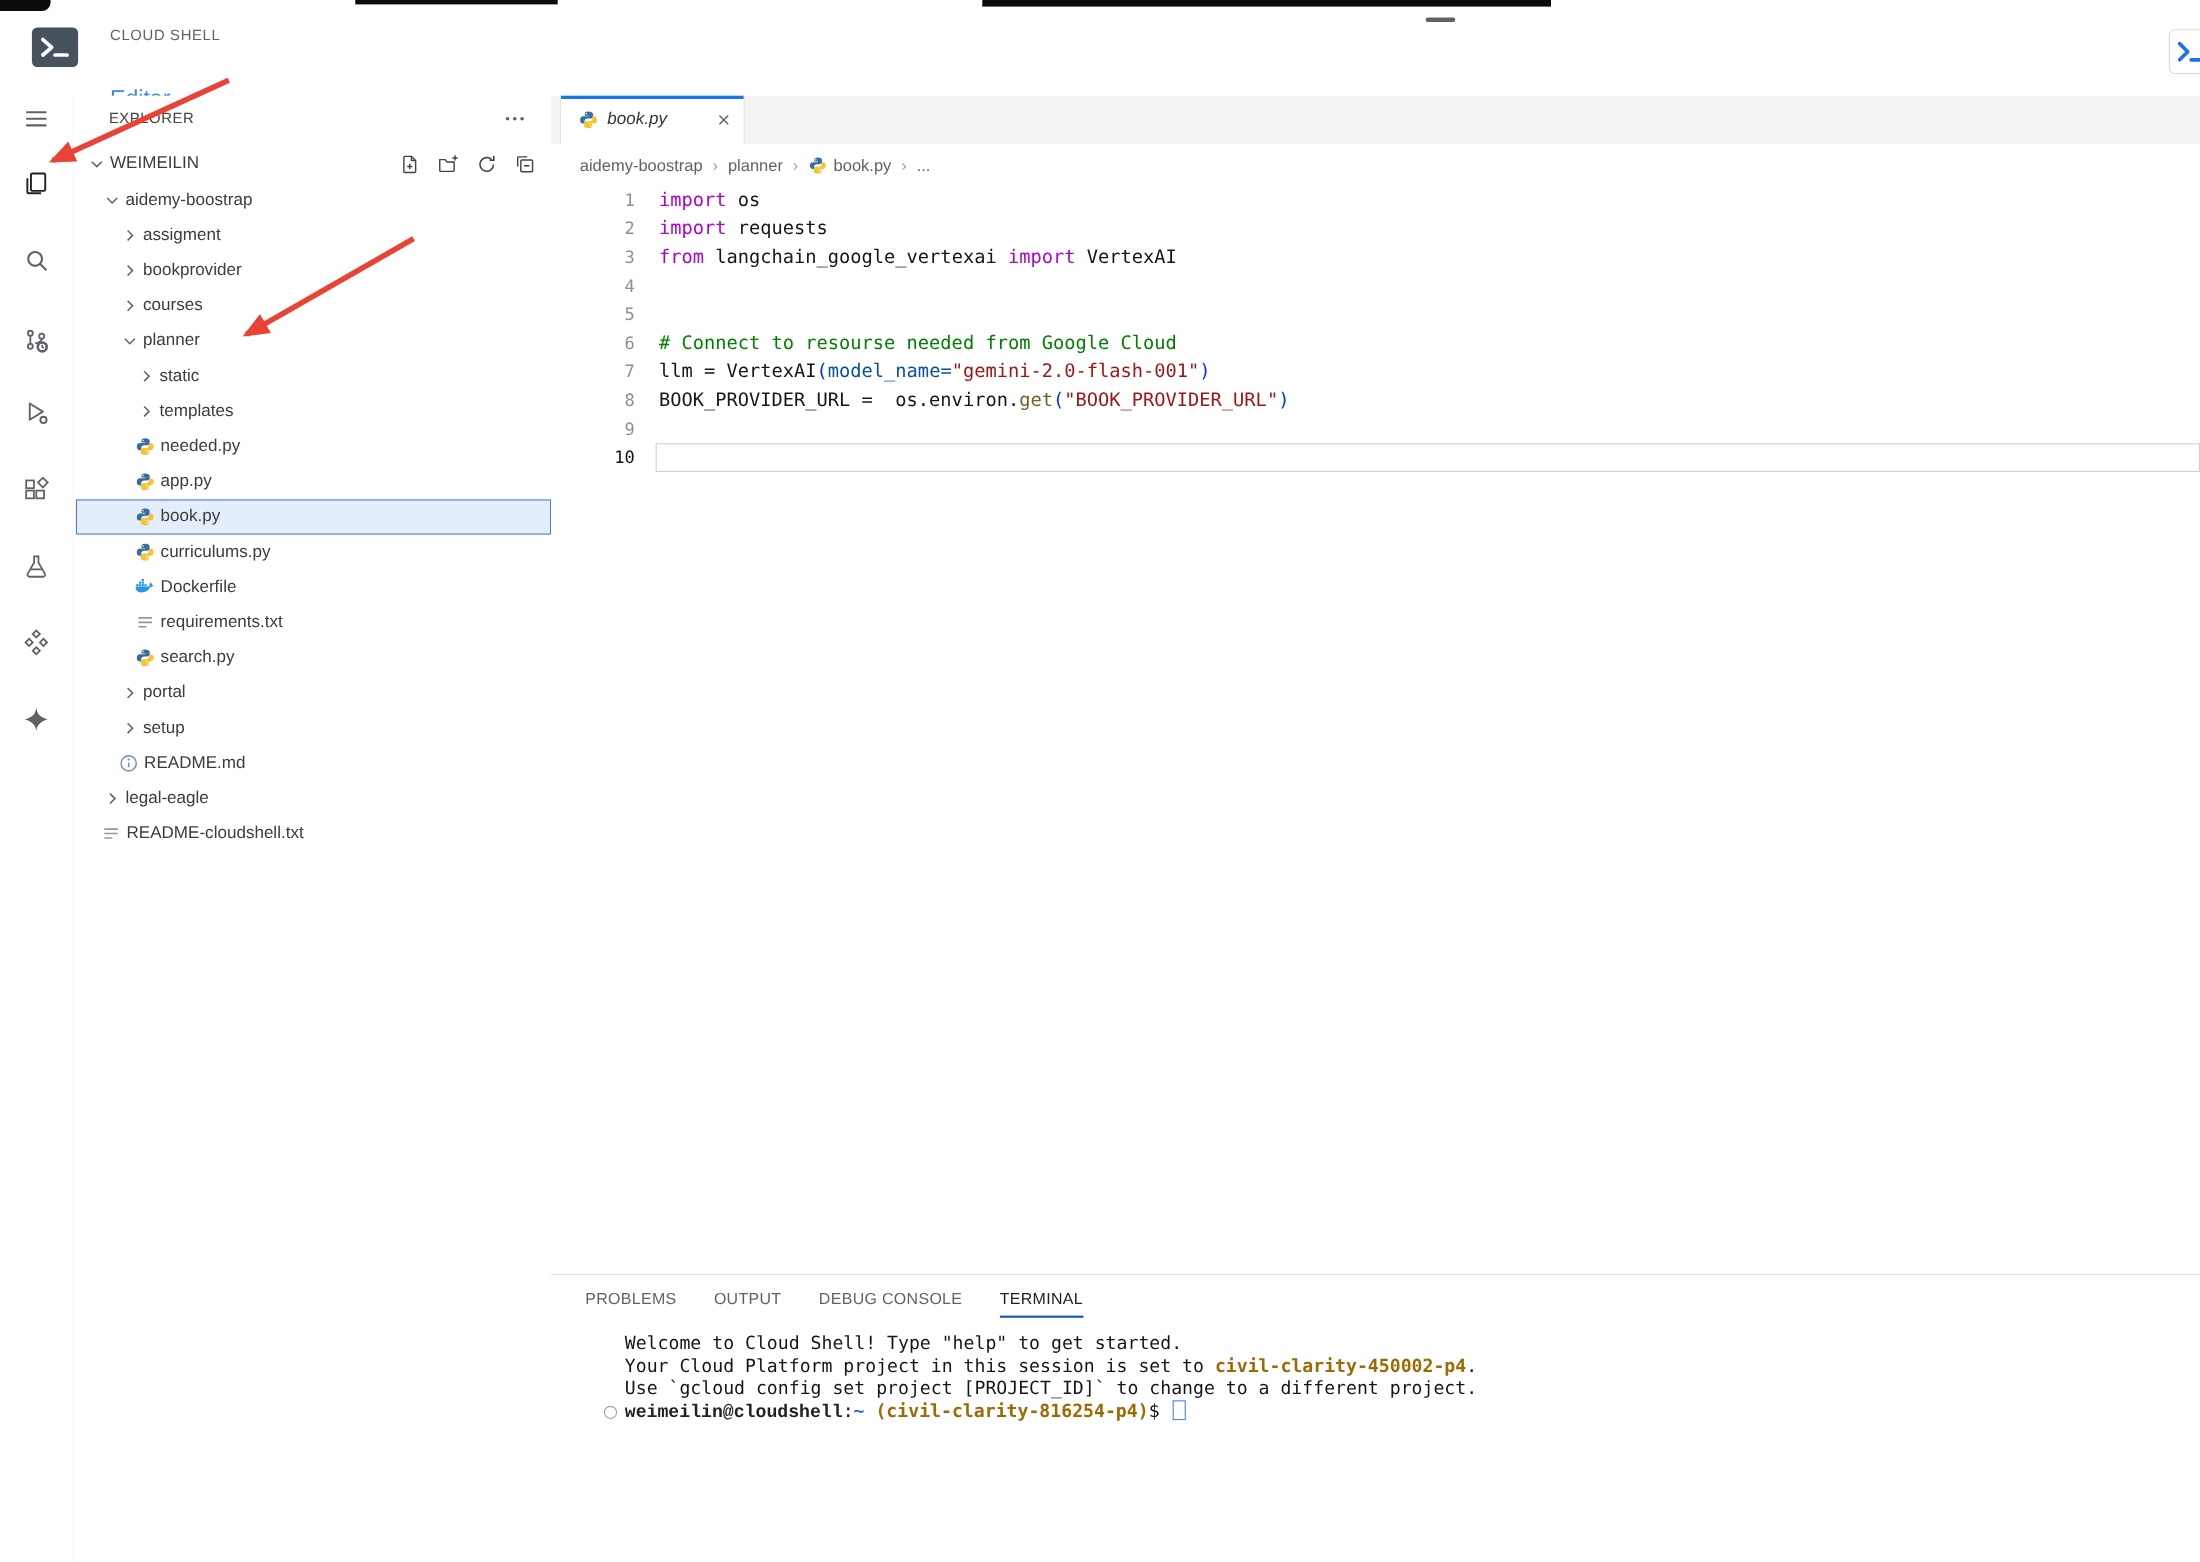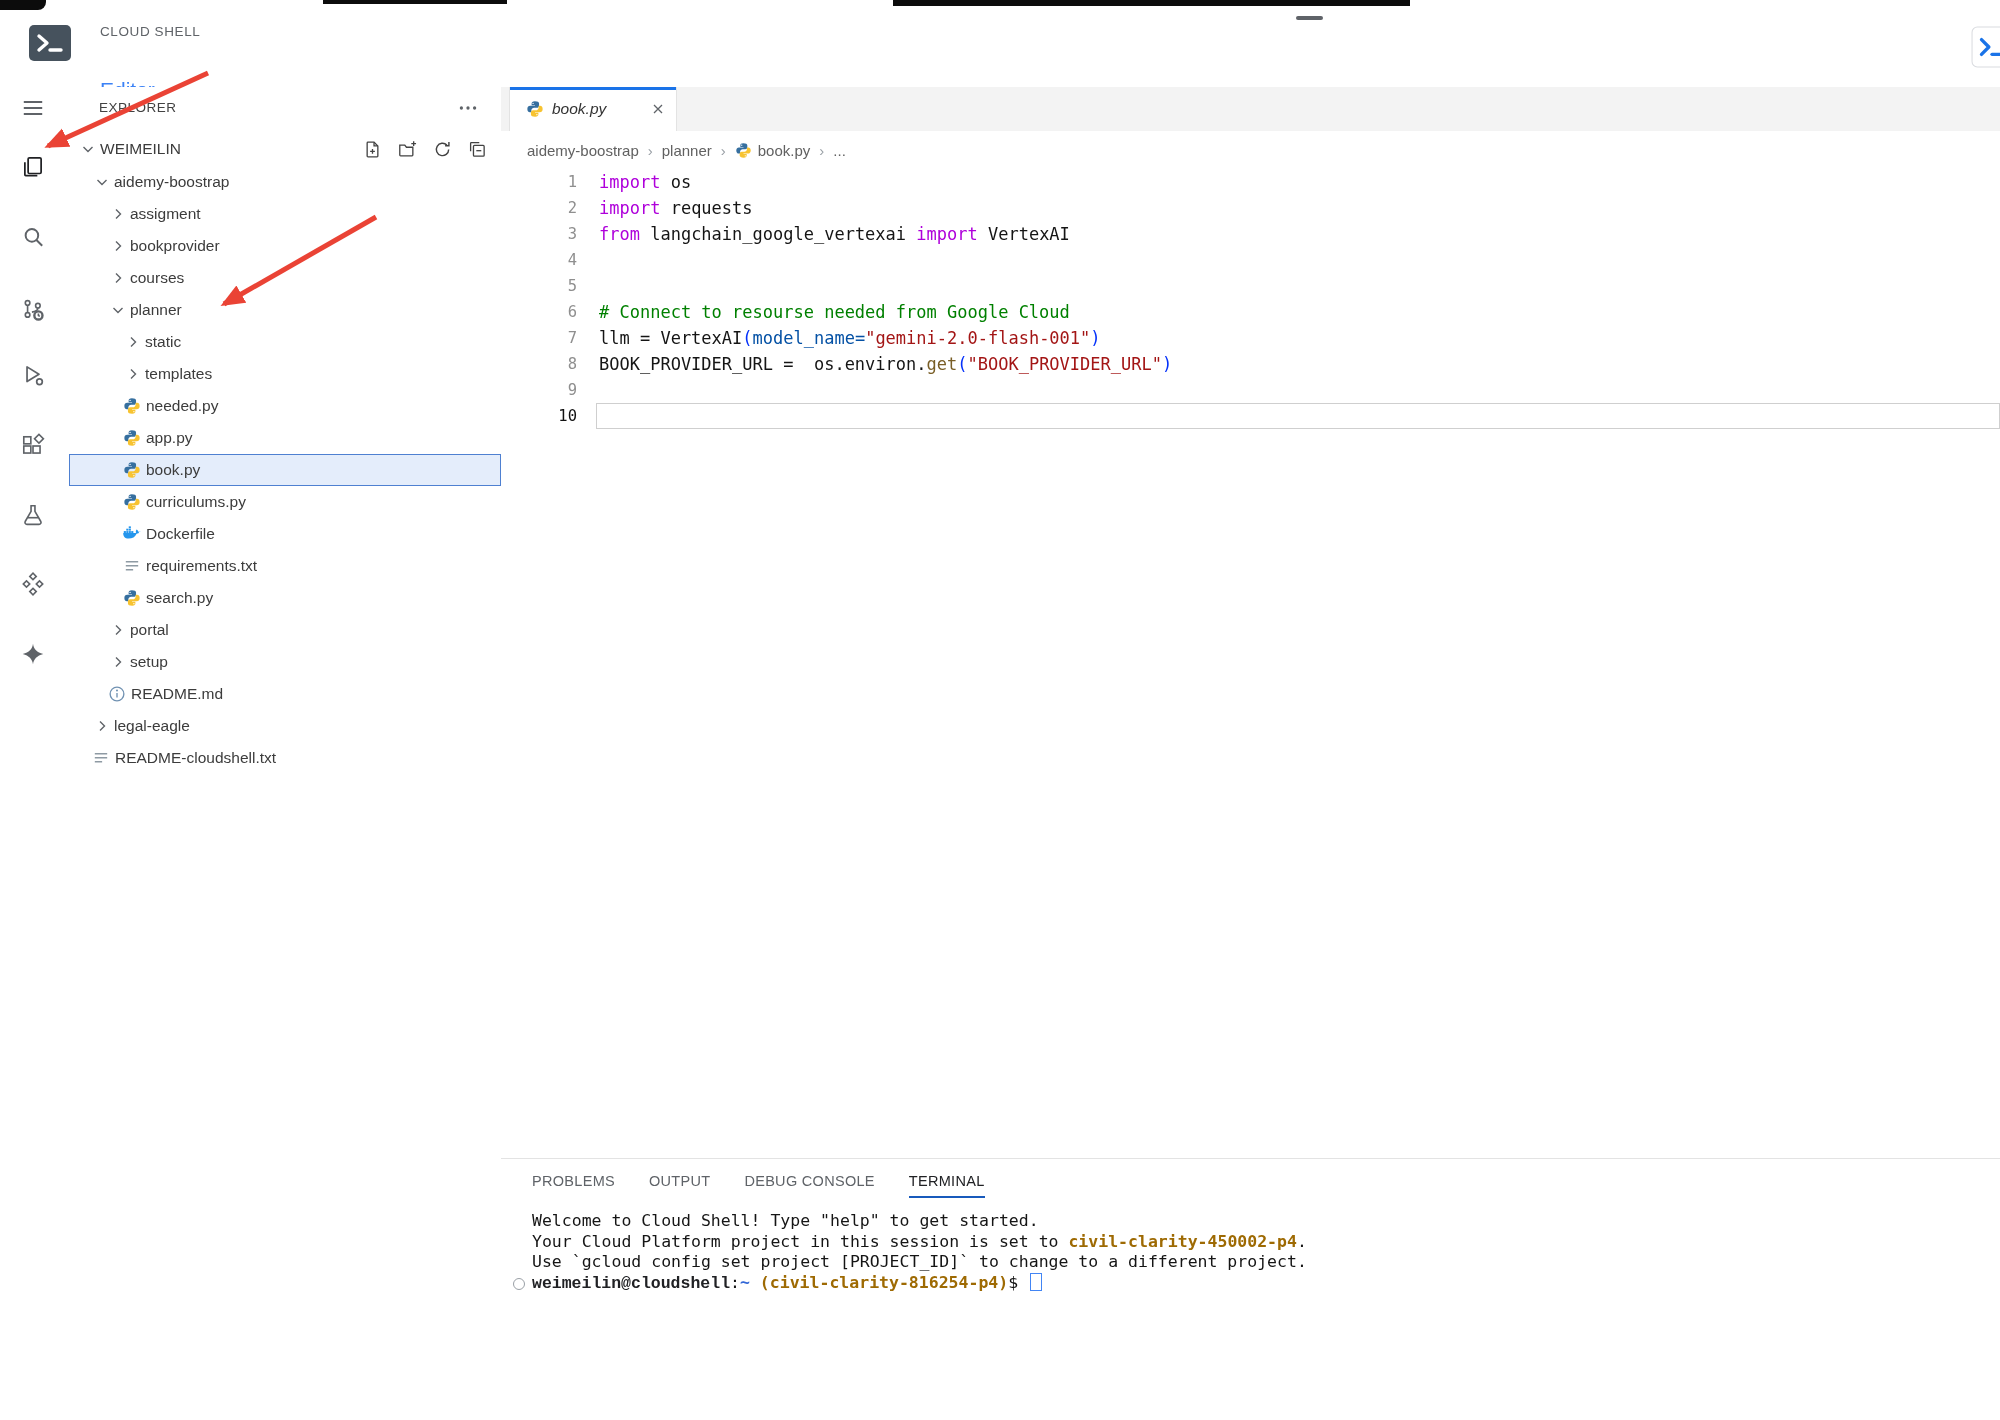--- a/index.html
+++ b/index.html
@@ -66,21 +66,21 @@
   .kw{color:#af00db}.str{color:#a31515}.com{color:#008000}.var{color:#0451a5}
   .fn{color:#795e26}.par{color:#0431fa}.pl{color:#151515}
 
   
   .panel{position:absolute;left:501px;right:0;top:1158px;bottom:0;border-top:1px solid #e3e3e3;background:#fff;}
   .ptabs{display:flex;padding-left:31px;height:44px;align-items:center;gap:34px;}
   .ptab{font-size:14.5px;color:#5f6368;letter-spacing:.3px;position:relative;height:100%;display:flex;align-items:center;cursor:pointer;}
   .ptab.active{color:#202124;}
   .ptab.active::after{content:"";position:absolute;left:0;right:0;bottom:5px;height:2px;background:#185abc;}
   .term{padding:8px 0 0 31px;font-family:"DejaVu Sans Mono",monospace;font-size:16.5px;color:#202124;}
-  .tline{height:20.5px;line-height:20.5px;white-space:pre;position:relative;}
+  .tline{height:20.5px;line-height:20.5px;white-space:pre;position:relative;margin-left:36px;}
   .user{font-weight:bold;font-family:Liberation Mono, monospace;}
   .path{font-weight:bold;color:#3367d6;}
   .proj{font-weight:bold;color:#9e6a03;}
   .pcircle{position:absolute;left:-19px;top:5px;width:10px;height:10px;border:1.5px solid #9aa0a6;border-radius:50%;display:inline-block;}
   .cursorbox{display:inline-block;width:10px;height:16px;border:1.5px solid #4285f4;vertical-align:-3px;margin-left:2px;}
 
   
   .arrows{position:absolute;left:0;top:0;width:2000px;height:1420px;pointer-events:none;z-index:50;}
 
   .logo svg,.open-term svg,.aicon svg,.ficon svg,.ract svg,.exp-more svg,.tclose svg{width:100%;height:100%;display:block;}

